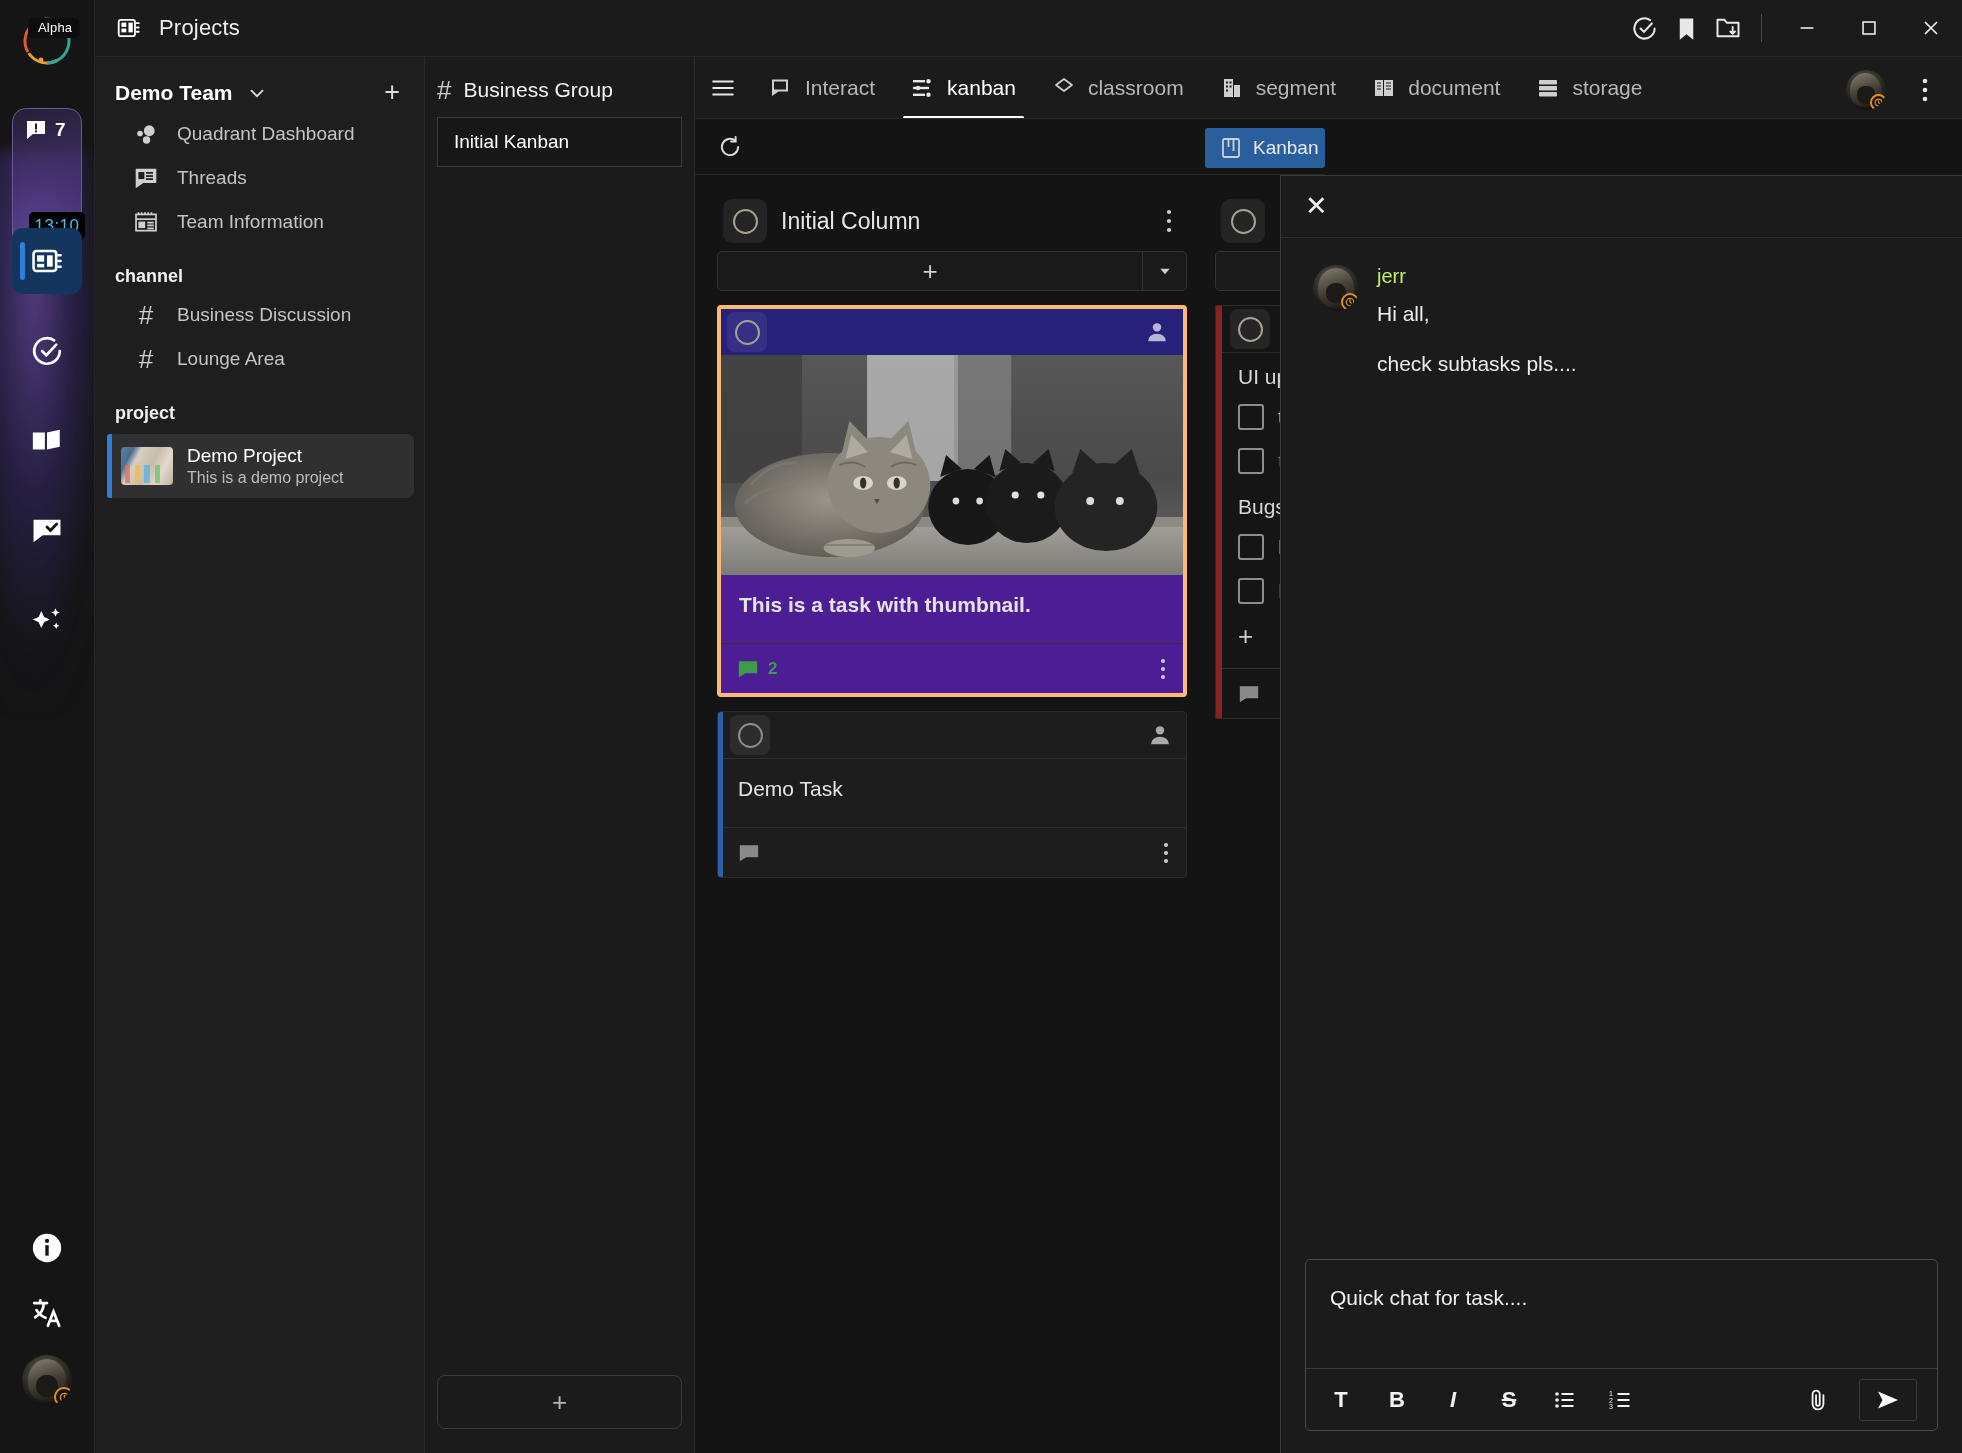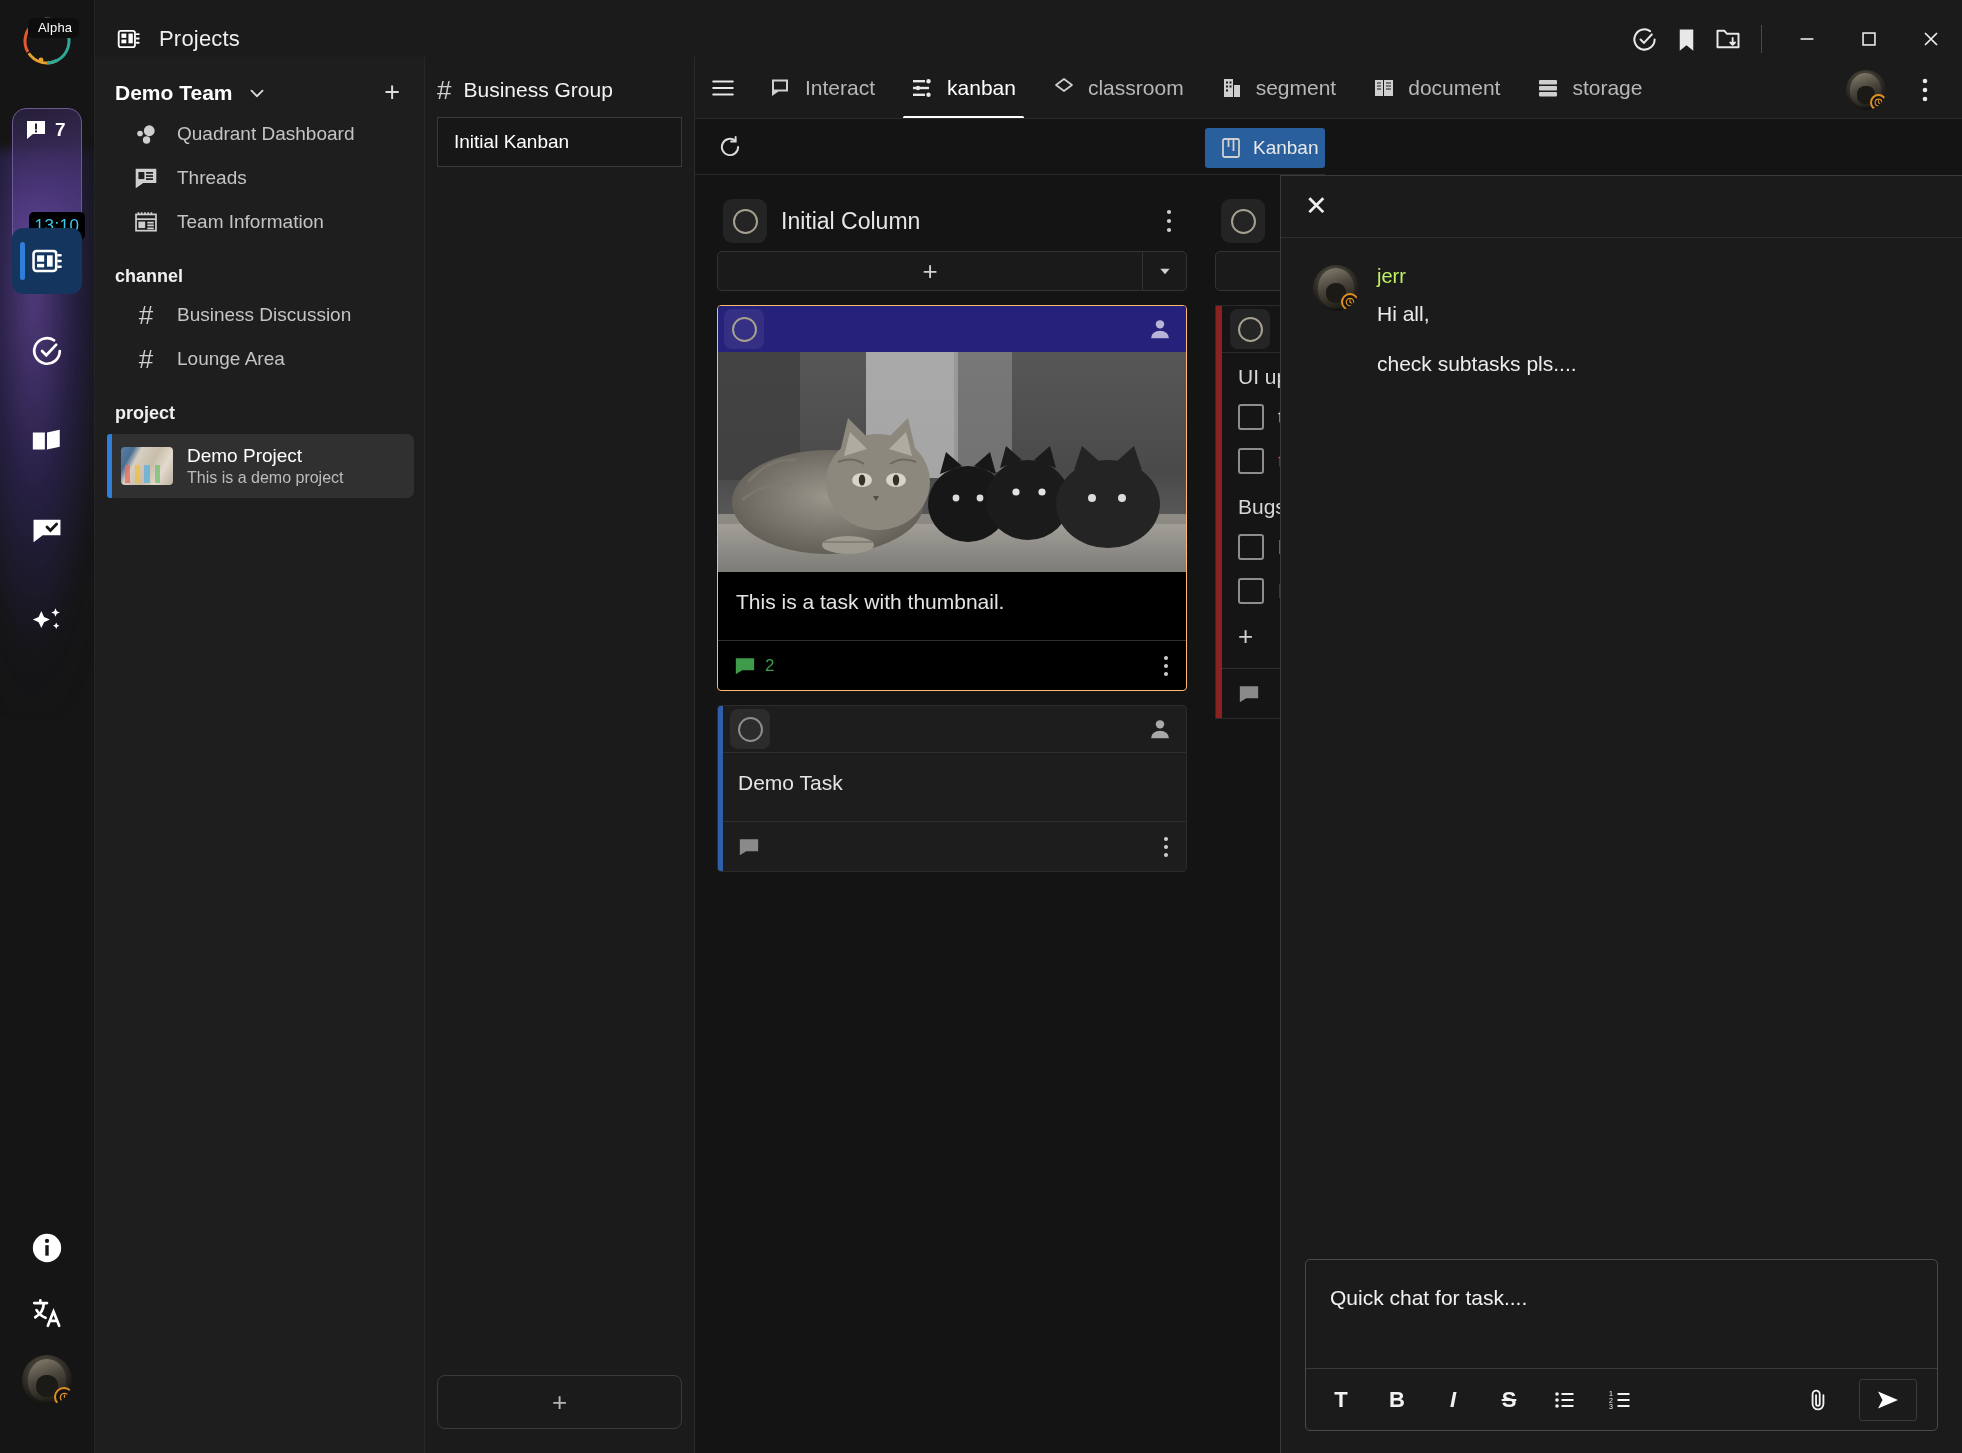--- a/index.html
+++ b/index.html
@@ -8,21 +8,21 @@
     width: 1962px; height: 1453px;
     background: #1b1b1b;
     font-family: "Liberation Sans", "DejaVu Sans", sans-serif;
     color: #e8e8e8;
     overflow: hidden;
   }
   .app { position: relative; width: 1962px; height: 1453px; display: block; }
 
   
   .titlebar {
-    position: absolute; top: 11px; left: 95px; right: 0; height: 57px;
+    position: absolute; top: 0; left: 95px; right: 0; height: 57px;
     background: #1b1b1b;
     display: flex; align-items: center;
     border-bottom: 1px solid #262626;
   }
   .tb-app-icon { width: 26px; height: 26px; margin-left: 21px; color: #fff; display:flex; align-items:center; justify-content:center;}
   .tb-title { font-size: 22px; color: #efefef; margin-left: 17px; letter-spacing: .2px;}
   .tb-spacer { flex: 1; }
   .tb-btn {
     width: 42px; height: 42px; display: flex; align-items: center; justify-content: center;
     color: #e6e6e6; cursor: default;
@@ -200,21 +200,21 @@
   .col-title{ margin-left:14px; font-size:23px; color:#e6e6e6;}
   .col-kebab{ margin-left:auto; color:#cfcfcf; padding-right:14px; display:flex;}
   .col-addrow{
     margin-top:6px; height:40px; border:1px solid #333; border-radius:5px; display:flex;
     background:#1a1a1a;
   }
   .col-addrow .plus{ flex:1; display:flex;align-items:center;justify-content:center;color:#cfcfcf;font-size:26px;}
   .col-addrow .drop{ width:44px; border-left:1px solid #333; display:flex;align-items:center;justify-content:center;color:#cfcfcf;}
 
   .card { margin-top:14px; border-radius:4px; position:relative; overflow:hidden; }
-  .card.blue { border:1px solid #fdba74; background:#000000;}
+  .card.blue { border:4px solid #fdba74; background:#4c1d95;font-weight:bold;}
   .card.blue .card-head{ background:#26217a; }
   .card.plain { background:#1d1d1d; border:1px solid #2b2b2b;}
   .card.plain::before{ content:""; position:absolute; left:0;top:0;bottom:0;width:5px;background:#2f5fa8;}
   .card-head{ height:46px; display:flex; align-items:center; padding:0 12px 0 6px;}
   .card-head .ch-circle{ width:40px;height:40px;border-radius:8px;background:rgba(255,255,255,.07);display:flex;align-items:center;justify-content:center;}
   .card-head .ch-avatar{ margin-left:auto; color:#cfcfcf; display:flex;}
   .card-img{ width:100%; height:220px; display:block; background:#2a2a2a;}
   .card-title{ padding:18px 18px 26px 18px; font-size:21px; color:#e4e4e4;}
   .card-foot{
     height:50px; border-top:1px solid #2e2e2e; display:flex; align-items:center; padding:0 16px;

